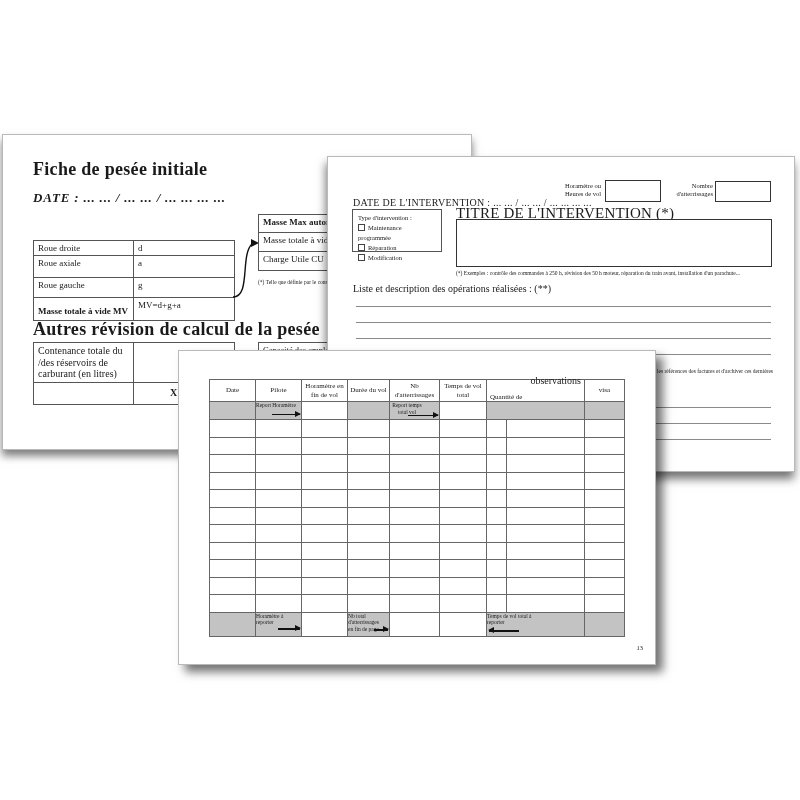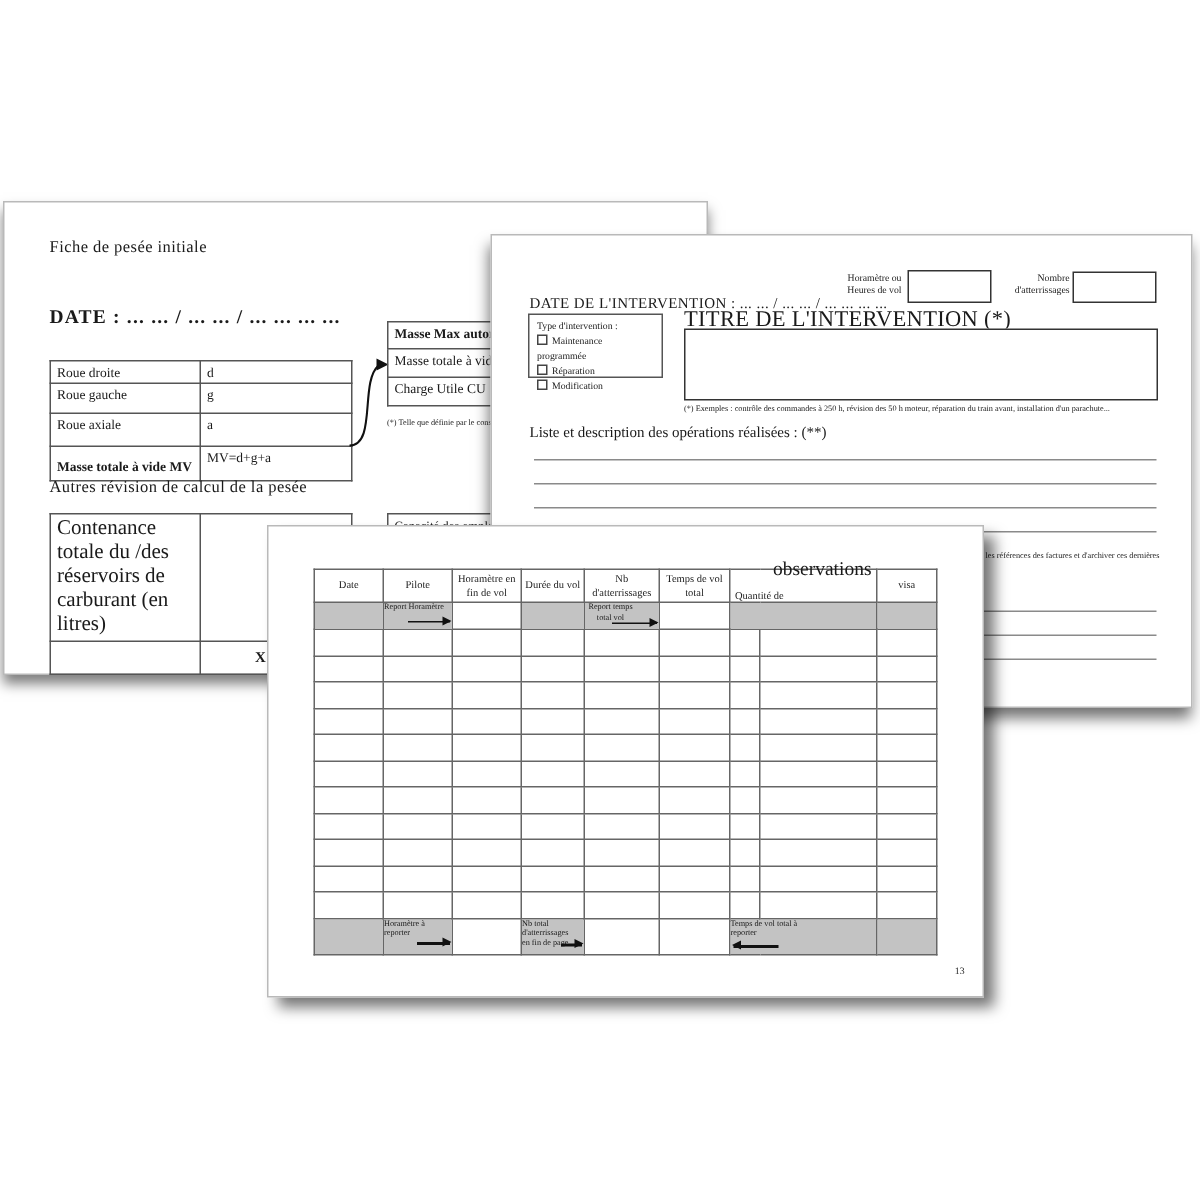--- a/index.html
+++ b/index.html
@@ -12,21 +12,21 @@
   .page{position:absolute;background:#fff;border:1px solid #b9b9b9;box-sizing:border-box;}
   #page-weighing{left:2px;top:134px;width:470px;height:316px;z-index:1;
     box-shadow:0 6px 8px rgba(0,0,0,0.5);}
   #page-intervention{left:327px;top:156px;width:468px;height:316px;z-index:2;
     box-shadow:-1px 7px 9px rgba(0,0,0,0.55);}
   #page-logbook{left:178px;top:350px;width:478px;height:315px;z-index:3;
     box-shadow:7px 7px 9px rgba(0,0,0,0.55);}
   .abs{position:absolute;box-sizing:border-box;}
 
   
-  .w-title{font-size:11px;letter-spacing:0.3px;}
+  .w-title{font-size:18px;letter-spacing:0.3px;font-weight:bold;}
   .w-date{font-size:13px;font-weight:bold;letter-spacing:0.8px;}
   table.mini{border-collapse:collapse;table-layout:fixed;}
   table.mini td{border:1px solid #555;padding:2px 4px;vertical-align:top;font-size:9px;line-height:1.15;}
   .code{font-size:5.5px;line-height:1;}
   .bold{font-weight:bold;}
   .small-note{font-size:5.5px;color:#222;}
   .cap-box{border:1px solid #555;background:#fff;font-size:8.5px;padding:2px 4px;}
 
   
   .i-date{font-size:10px;letter-spacing:0.3px;}
@@ -44,47 +44,47 @@
   table.log th{font-size:7px;line-height:1.25;text-align:center;vertical-align:middle;}
   .g{background:#c3c3c3;}
   .rep{font-size:5.5px;line-height:1.25;padding:1px 0 0 6px;text-align:left;vertical-align:top;}
   .arr{position:absolute;height:1.5px;background:#111;}
   .arr::after{content:"";position:absolute;right:-1px;top:-3px;
     border-left:6px solid #111;border-top:3.5px solid transparent;border-bottom:3.5px solid transparent;}
   .arr-l::after{content:"";position:absolute;left:-1px;right:auto;top:-3px;border-left:none;
     border-right:6px solid #111;border-top:3.5px solid transparent;border-bottom:3.5px solid transparent;}
   .fuel-head{position:relative;width:100%;height:100%;}
   .fuel-head .fh1{position:absolute;left:3px;top:2px;width:60px;text-align:left;font-size:7px;line-height:1.25;}
-  .fuel-head .fh2{position:absolute;right:3px;bottom:3px;font-size:13px;}
+  .fuel-head .fh2{position:absolute;right:3px;bottom:3px;font-size:10px;}
   .pagenum{font-size:6.5px;}
 </style>
 </head>
 <body>
 
 <div class="page" id="page-weighing">
   <div class="abs w-title" style="left:30px;top:24px;">Fiche de pesée initiale</div>
-  <div class="abs w-date" style="left:30px;top:68px;">DATE : ... ...  /  ... ...  /  ... ... ... ...</div>
+  <div class="abs w-date" style="left:30px;top:55px;font-style:italic;">DATE : ... ...  /  ... ...  /  ... ... ... ...</div>
 
   <table class="mini abs" style="left:30px;top:89px;width:201px;margin-top:16px;">
     <colgroup>
         <col style="width:100px">
         <col style="width:101px">
       </colgroup>
     <tbody>
         <tr style="height:15px">
       <td>Roue droite</td>
       <td class="code">d</td>
     </tr>
+    <tr style="height:22px">
+      <td>Roue axiale</td>
+      <td class="code">a</td>
+    </tr>
     <tr style="height:20px">
       <td>Roue gauche</td>
       <td class="code">g</td>
-    </tr>
-    <tr style="height:22px">
-      <td>Roue axiale</td>
-      <td class="code">a</td>
     </tr>
     <tr style="height:23px">
       <td class="bold" style="vertical-align:bottom;padding-bottom:4px;">Masse totale à vide MV</td>
       <td class="code">MV=d+g+a</td>
     </tr>
   </tbody>
     </table>
 
   <svg class="abs" style="left:227px;top:100px;" width="32" height="70" viewBox="0 0 32 70">
     <path d="M3,62 C21,62 10,20 22,9" fill="none" stroke="#111" stroke-width="1.4"></path>
@@ -108,21 +108,21 @@
 
   <div class="abs w-title" style="left:30px;top:184px;">Autres révision de calcul de la pesée</div>
 
   <table class="mini abs" style="left:30px;top:207px;width:201px;">
     <colgroup>
         <col style="width:100px">
         <col style="width:101px">
       </colgroup>
     <tbody>
         <tr style="height:29px">
-      <td style="font-size:14px;">Contenance totale du /des réservoirs de carburant (en litres)</td>
+      <td style="font-size:10px;">Contenance totale du /des réservoirs de carburant (en litres)</td>
       <td></td>
     </tr>
     <tr style="height:22px">
       <td></td>
       <td class="bold" style="font-size:10px;padding-left:36px;vertical-align:middle;">X</td>
     </tr>
   </tbody>
     </table>
 
   <div class="abs cap-box" style="left:255px;top:207px;width:150px;height:52px;">

